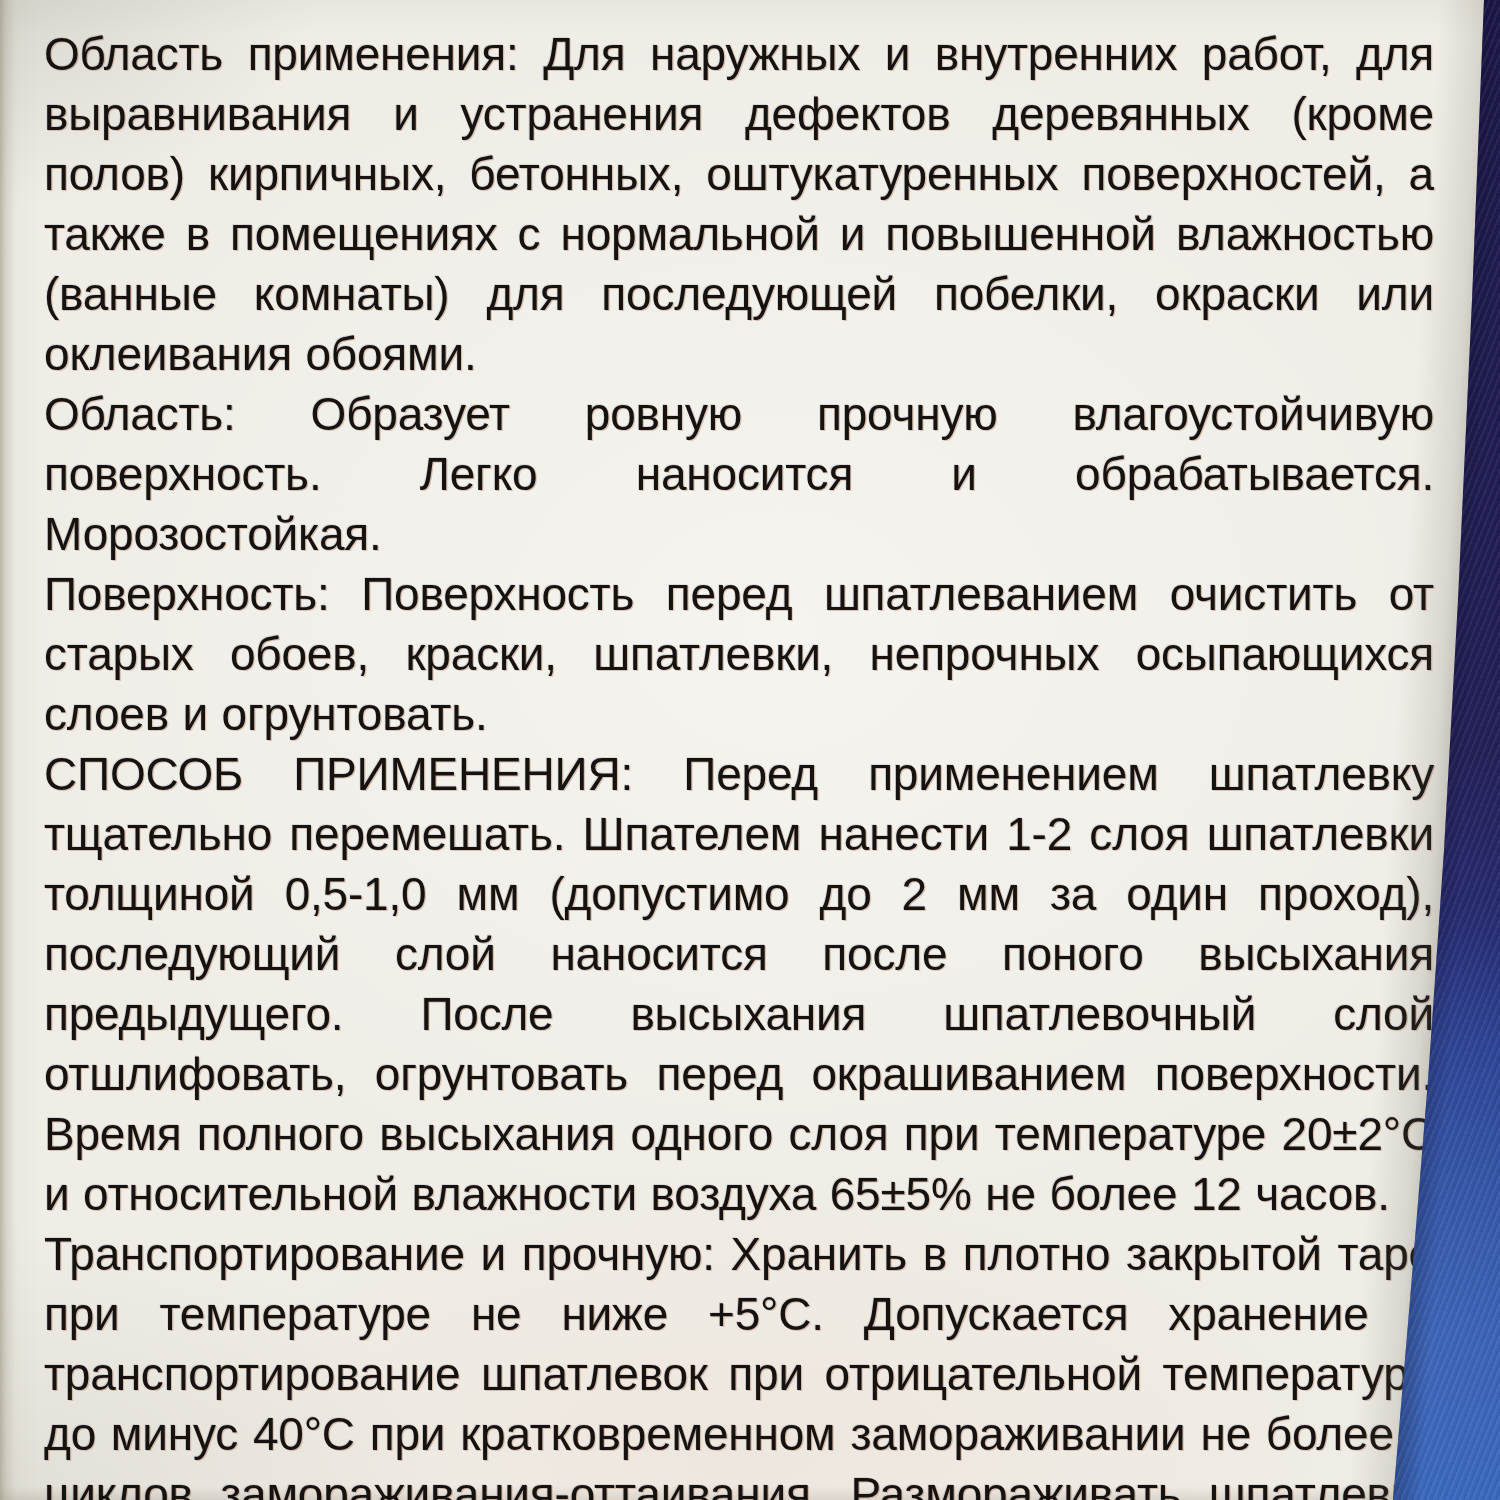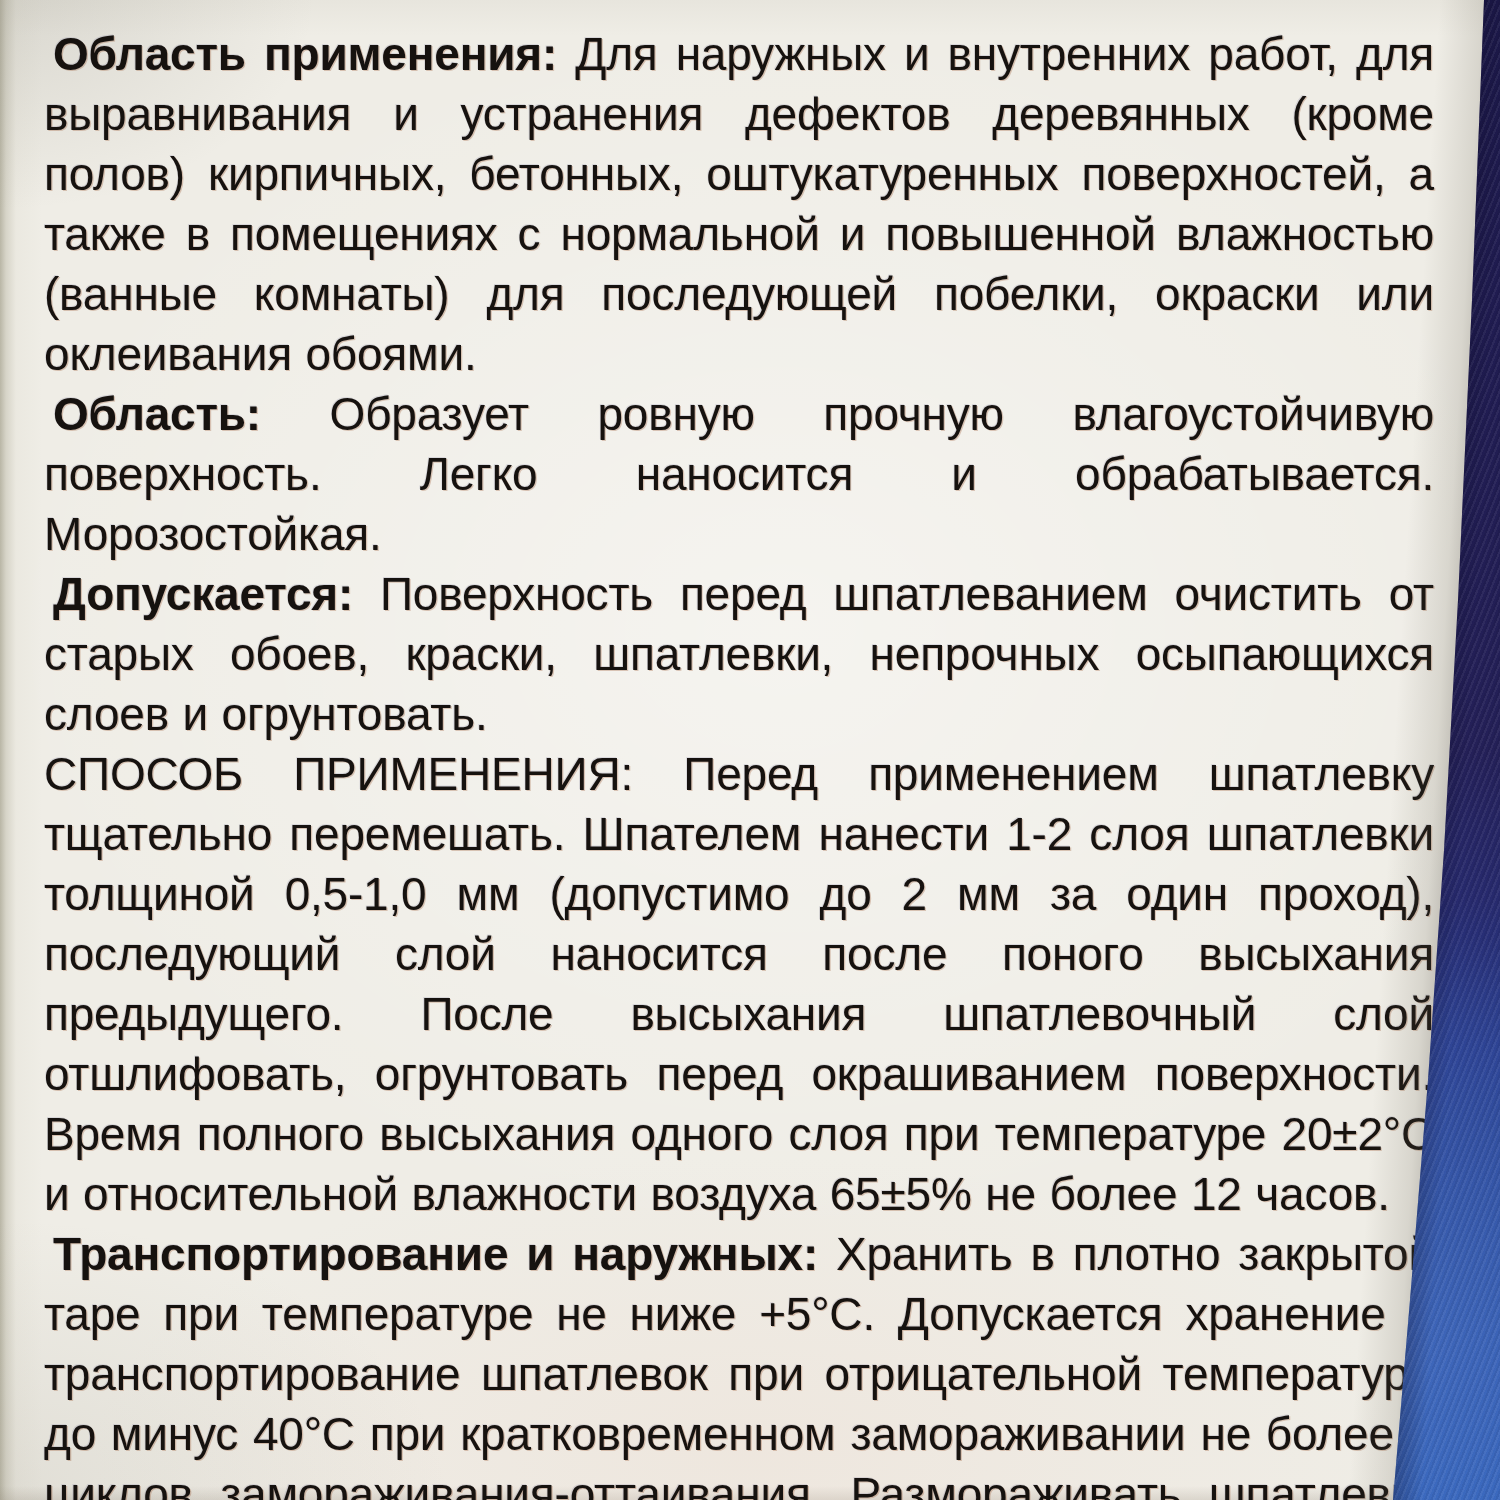--- a/index.html
+++ b/index.html
@@ -74,46 +74,46 @@
     word-spacing: 1px;
     color: #16120f;
     text-shadow: 1.2px 1.4px 0.5px rgba(140,60,20,0.26),
                  -0.8px -0.8px 0.5px rgba(40,45,110,0.12);
   }
   .text-block p {
     margin: 0;
     text-align: justify;
     text-align-last: left;
   }
-  .sec-head { font-weight: 700; margin-left: 9px; }
+  .sec-head { font-weight: 400; }
   .sec-body { font-weight: 400; }
 </style>
 </head>
 <body>
 
 <div class="photo">
   <div class="label-surface"></div>
 
   <div class="text-block">
     <p>
       <span class="sec-head">Область применения:</span>
       <span class="sec-body">Для наружных и внутренних работ, для выравнивания и устранения дефектов деревянных (кроме полов) кирпичных, бетонных, оштукатуренных поверхностей, а также в помещениях с нормальной и повышенной влажностью (ванные комнаты) для последующей побелки, окраски или оклеивания обоями.</span>
     </p>
     <p>
       <span class="sec-head">Область:</span>
       <span class="sec-body">Образует ровную прочную влагоустойчивую поверхность. Легко наносится и обрабатывается. Морозостойкая.</span>
     </p>
     <p>
-      <span class="sec-head">Допускается:</span>
+      <span class="sec-head">Поверхность:</span>
       <span class="sec-body">Поверхность перед шпатлеванием очистить от старых обоев, краски, шпатлевки, непрочных осыпающихся слоев и огрунтовать.</span>
     </p>
     <p>
       <span class="sec-body">СПОСОБ ПРИМЕНЕНИЯ: Перед применением шпатлевку тщательно перемешать. Шпателем нанести 1-2 слоя шпатлевки толщиной 0,5-1,0 мм (допустимо до 2 мм за один проход), последующий слой наносится после поного высыхания предыдущего. После высыхания шпатлевочный слой отшлифовать, огрунтовать перед окрашиванием поверхности. Время полного высыхания одного слоя при температуре 20±2°С и относительной влажности воздуха 65±5% не более 12 часов.</span>
     </p>
     <p>
-      <span class="sec-head">Транспортирование и наружных:</span>
+      <span class="sec-head">Транспортирование и прочную:</span>
       <span class="sec-body">Хранить в плотно закрытой таре при температуре не ниже +5°С. Допускается хранение и транспортирование шпатлевок при отрицательной температуре до минус 40°С при кратковременном замораживании не более 5 циклов замораживания-оттаивания. Размораживать шпатлевку необходимо при комнатной температуре. После размораживания и перемешивания сохраняет свои потребительские свойства.</span>
     </p>
   </div>
 
   <div class="label-edge-shadow"></div>
   <div class="blue-strip"></div>
 </div>
 
 </body></html>

